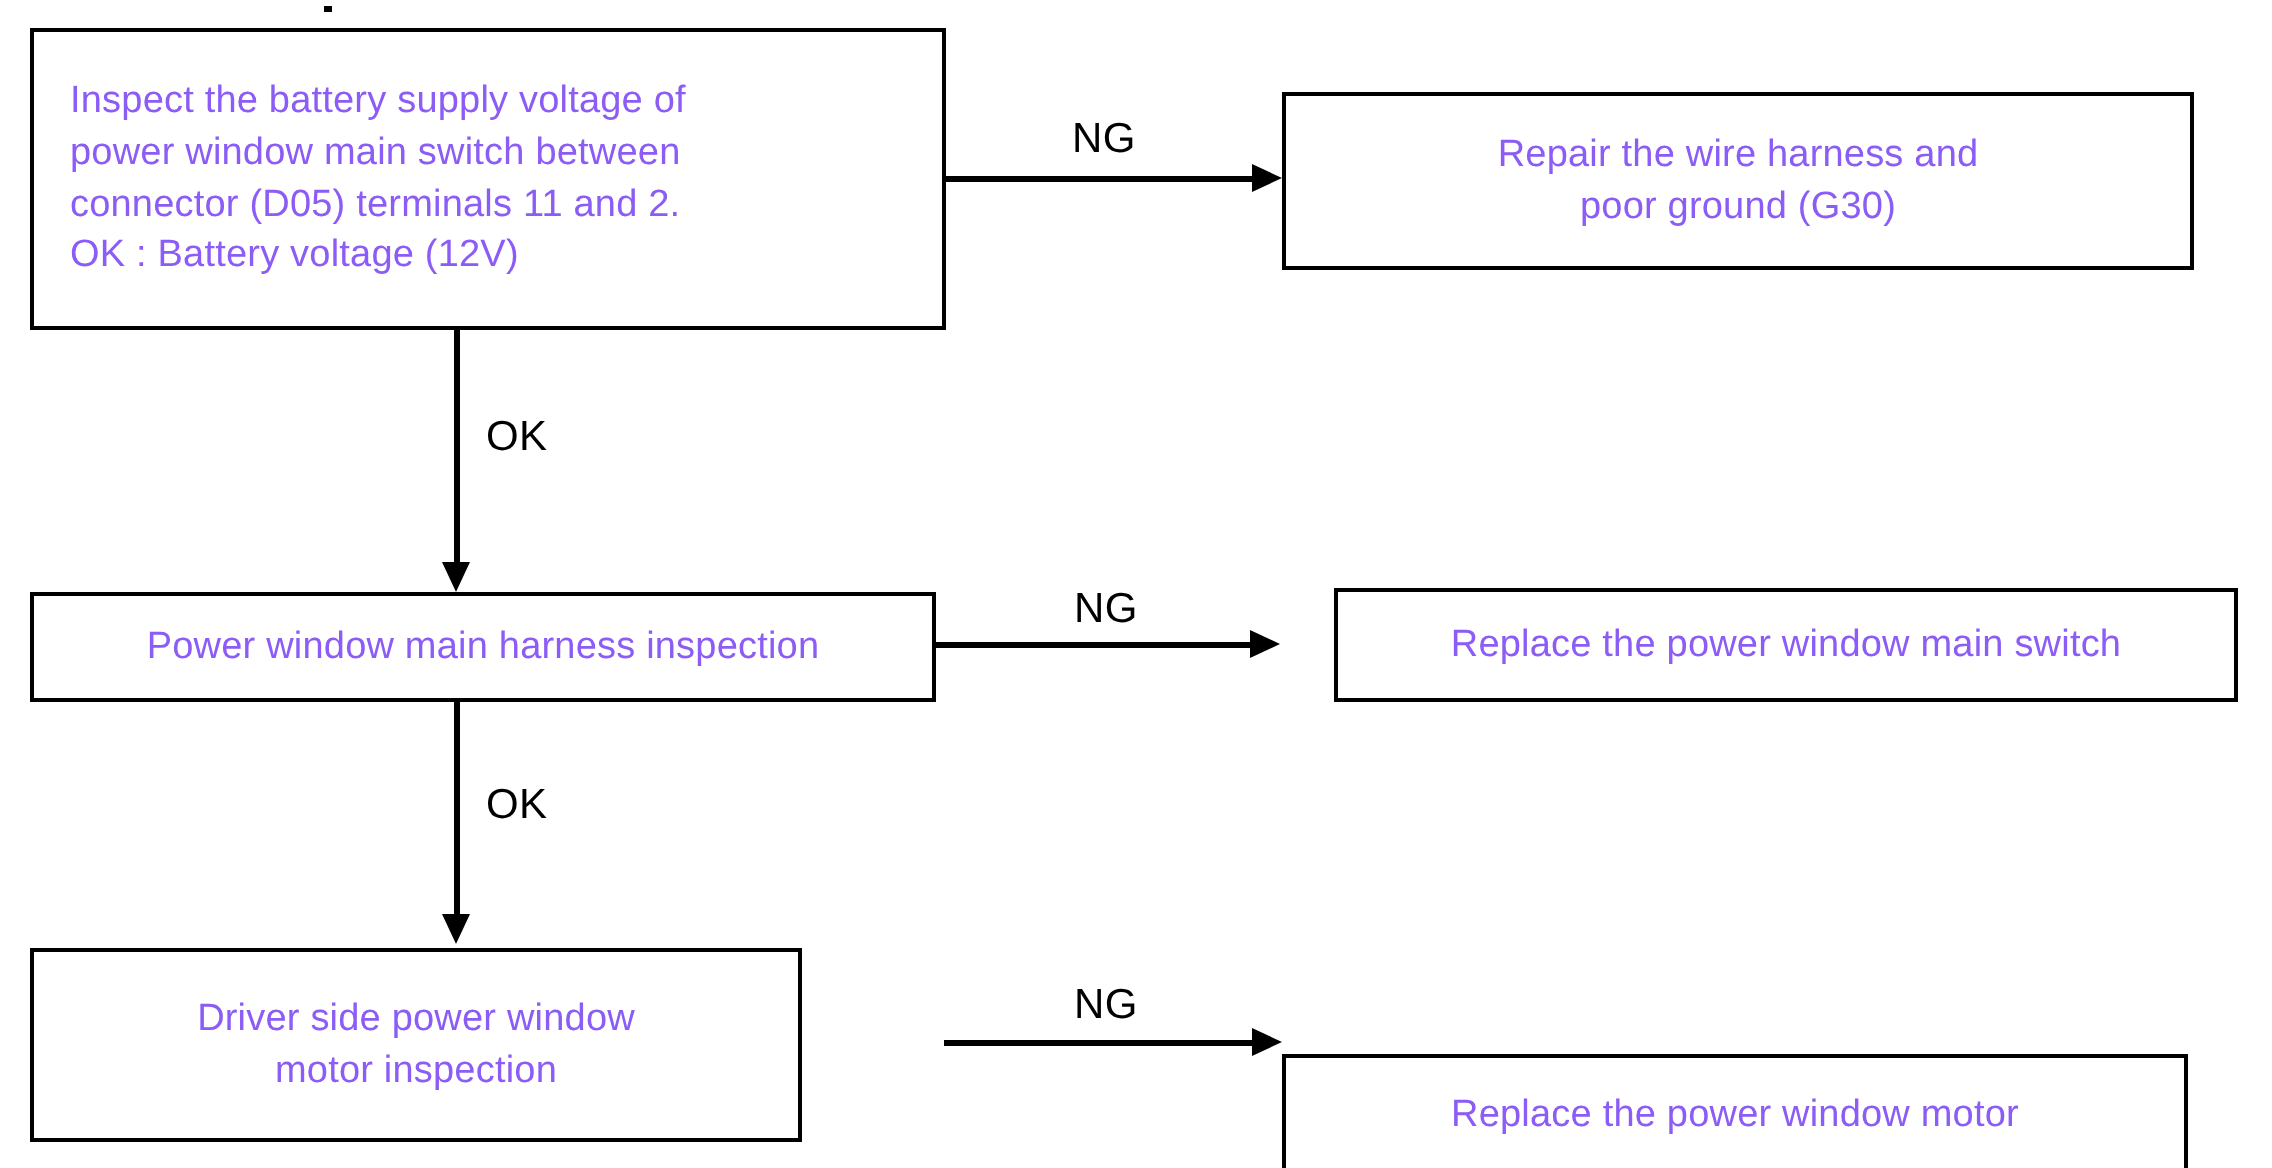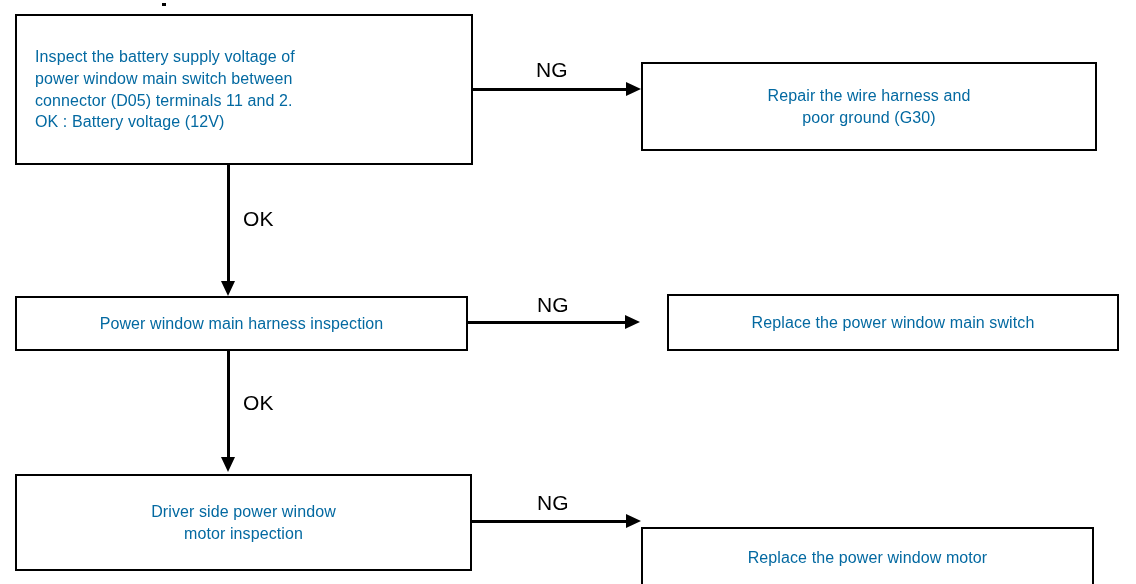--- a/index.html
+++ b/index.html
@@ -19,22 +19,22 @@
     background: #ffffff;
     overflow: hidden;
   }
   .box {
     position: absolute;
     box-sizing: border-box;
     border: 2px solid #000000;
     background: #ffffff;
     display: flex;
     align-items: center;
-    color: #0369a1;
-    font-size: 16px;
+    color: #8b5cf6;
+    font-size: 19px;
     line-height: 1.36;
     letter-spacing: 0.1px;
   }
   .box .txt {
     width: 100%;
     white-space: pre-line;
   }
   .box.left-align {
     justify-content: flex-start;
   }
@@ -45,24 +45,24 @@
   .box.center-align {
     justify-content: center;
   }
   .box.center-align .txt {
     text-align: center;
     padding: 0 8px;
   }
 
   
   #box-inspect-voltage { left: 15px;  top: 14px;  width: 458px; height: 151px; }
-  #box-repair-harness  { left: 641px; top: 62px;  width: 456px; height: 89px; }
+  #box-repair-harness  { left: 641px; top: 46px;  width: 456px; height: 89px; }
   #box-switch-inspect  { left: 15px;  top: 296px; width: 453px; height: 55px; }
   #box-replace-switch  { left: 667px; top: 294px; width: 452px; height: 57px; }
-  #box-motor-inspect   { left: 15px;  top: 474px; width: 457px; height: 97px; }
+  #box-motor-inspect   { left: 15px;  top: 474px; width: 386px; height: 97px; }
   #box-replace-motor   { left: 641px; top: 491px; width: 453px; height: 61px; margin-top: 36px; }
 
   
   .hline {
     position: absolute;
     height: 3px;
     background: #000000;
   }
   .vline {
     position: absolute;

